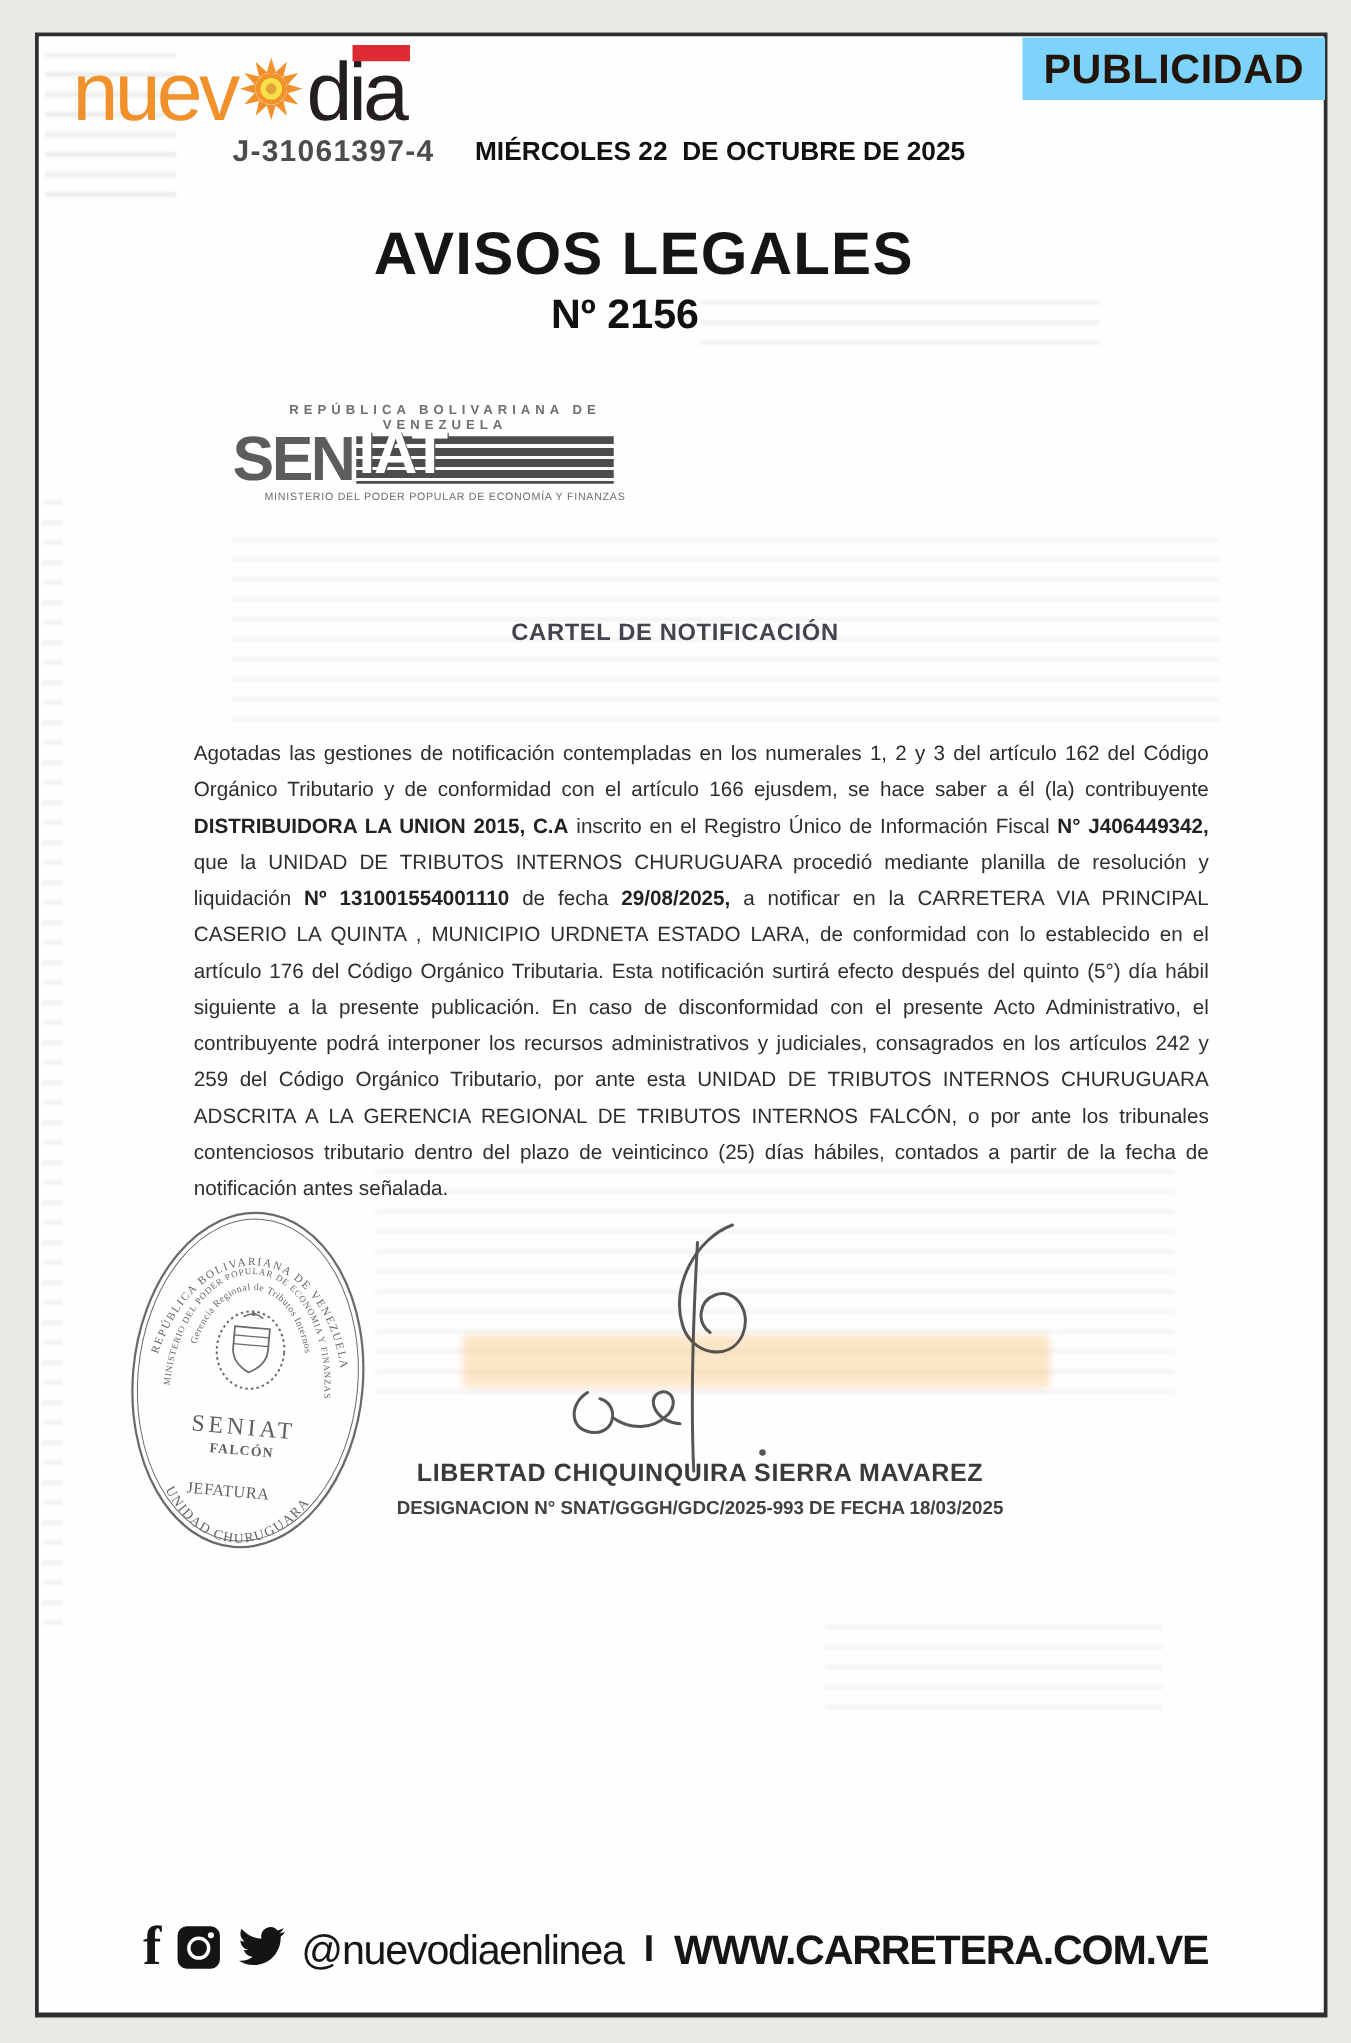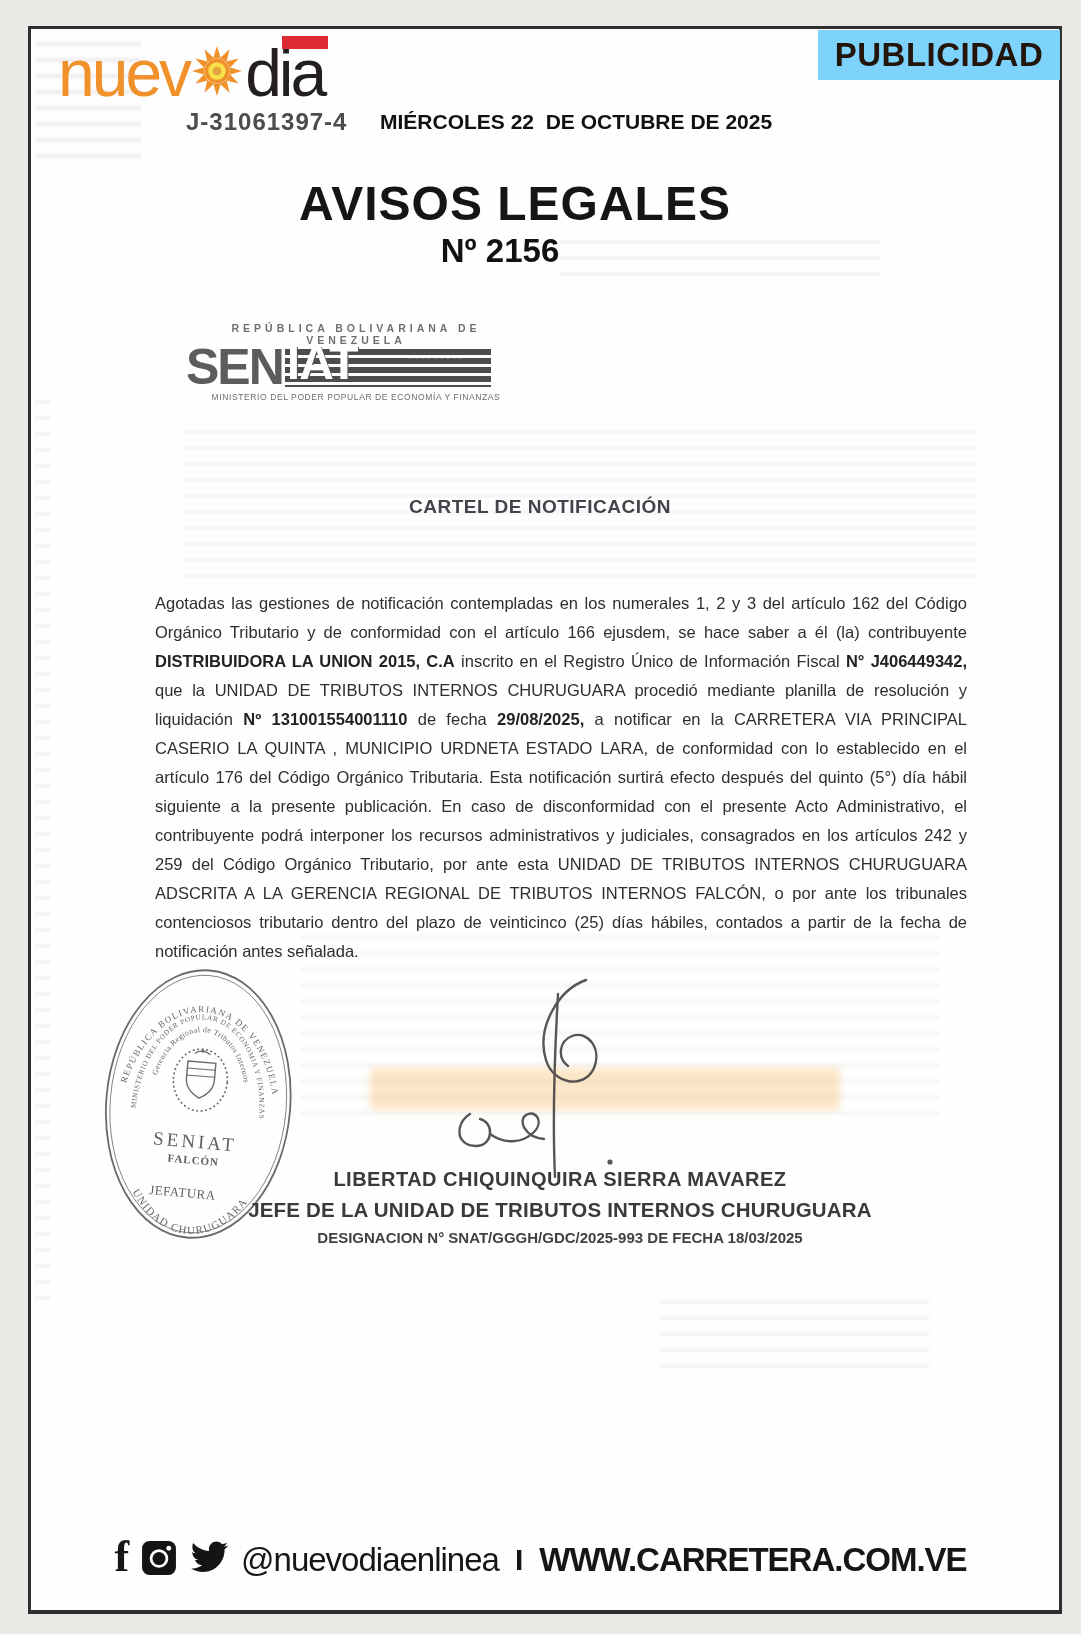--- a/index.html
+++ b/index.html
@@ -217,21 +217,20 @@
       <path d="M 120 22 C 117 75 114 140 117 205"></path>
       <path d="M 32 142 C 16 152 18 174 38 174 C 55 174 57 151 42 147"></path>
       <path d="M 52 162 C 66 172 84 172 96 160 C 106 150 98 137 88 143 C 80 148 86 165 106 167"></path>
       <circle cx="172" cy="190" r="2.6" fill="#3f3f3f" stroke="none"></circle>
     </g>
   </svg>
 </div>
 
 <div class="abs sig-block">
   <div class="sig-name">LIBERTAD CHIQUINQUIRA SIERRA MAVAREZ</div>
-  <div class="sig-title">JEFE DE LA UNIDAD DE TRIBUTOS INTERNOS CHURUGUARA</div>
   <div class="sig-designation">DESIGNACION N° SNAT/GGGH/GDC/2025-993 DE FECHA 18/03/2025</div>
 </div>
 
 <div class="abs footer">
   <span class="fb-f">f</span>
   <span>
     <svg width="36" height="36" viewBox="0 0 34 34">
       <rect x="1" y="1" width="32" height="32" rx="7" fill="#141414"></rect>
       <circle cx="17" cy="17.5" r="7.5" fill="none" stroke="#fff" stroke-width="2.6"></circle>
       <circle cx="26.2" cy="7.8" r="2.3" fill="#fff"></circle>

